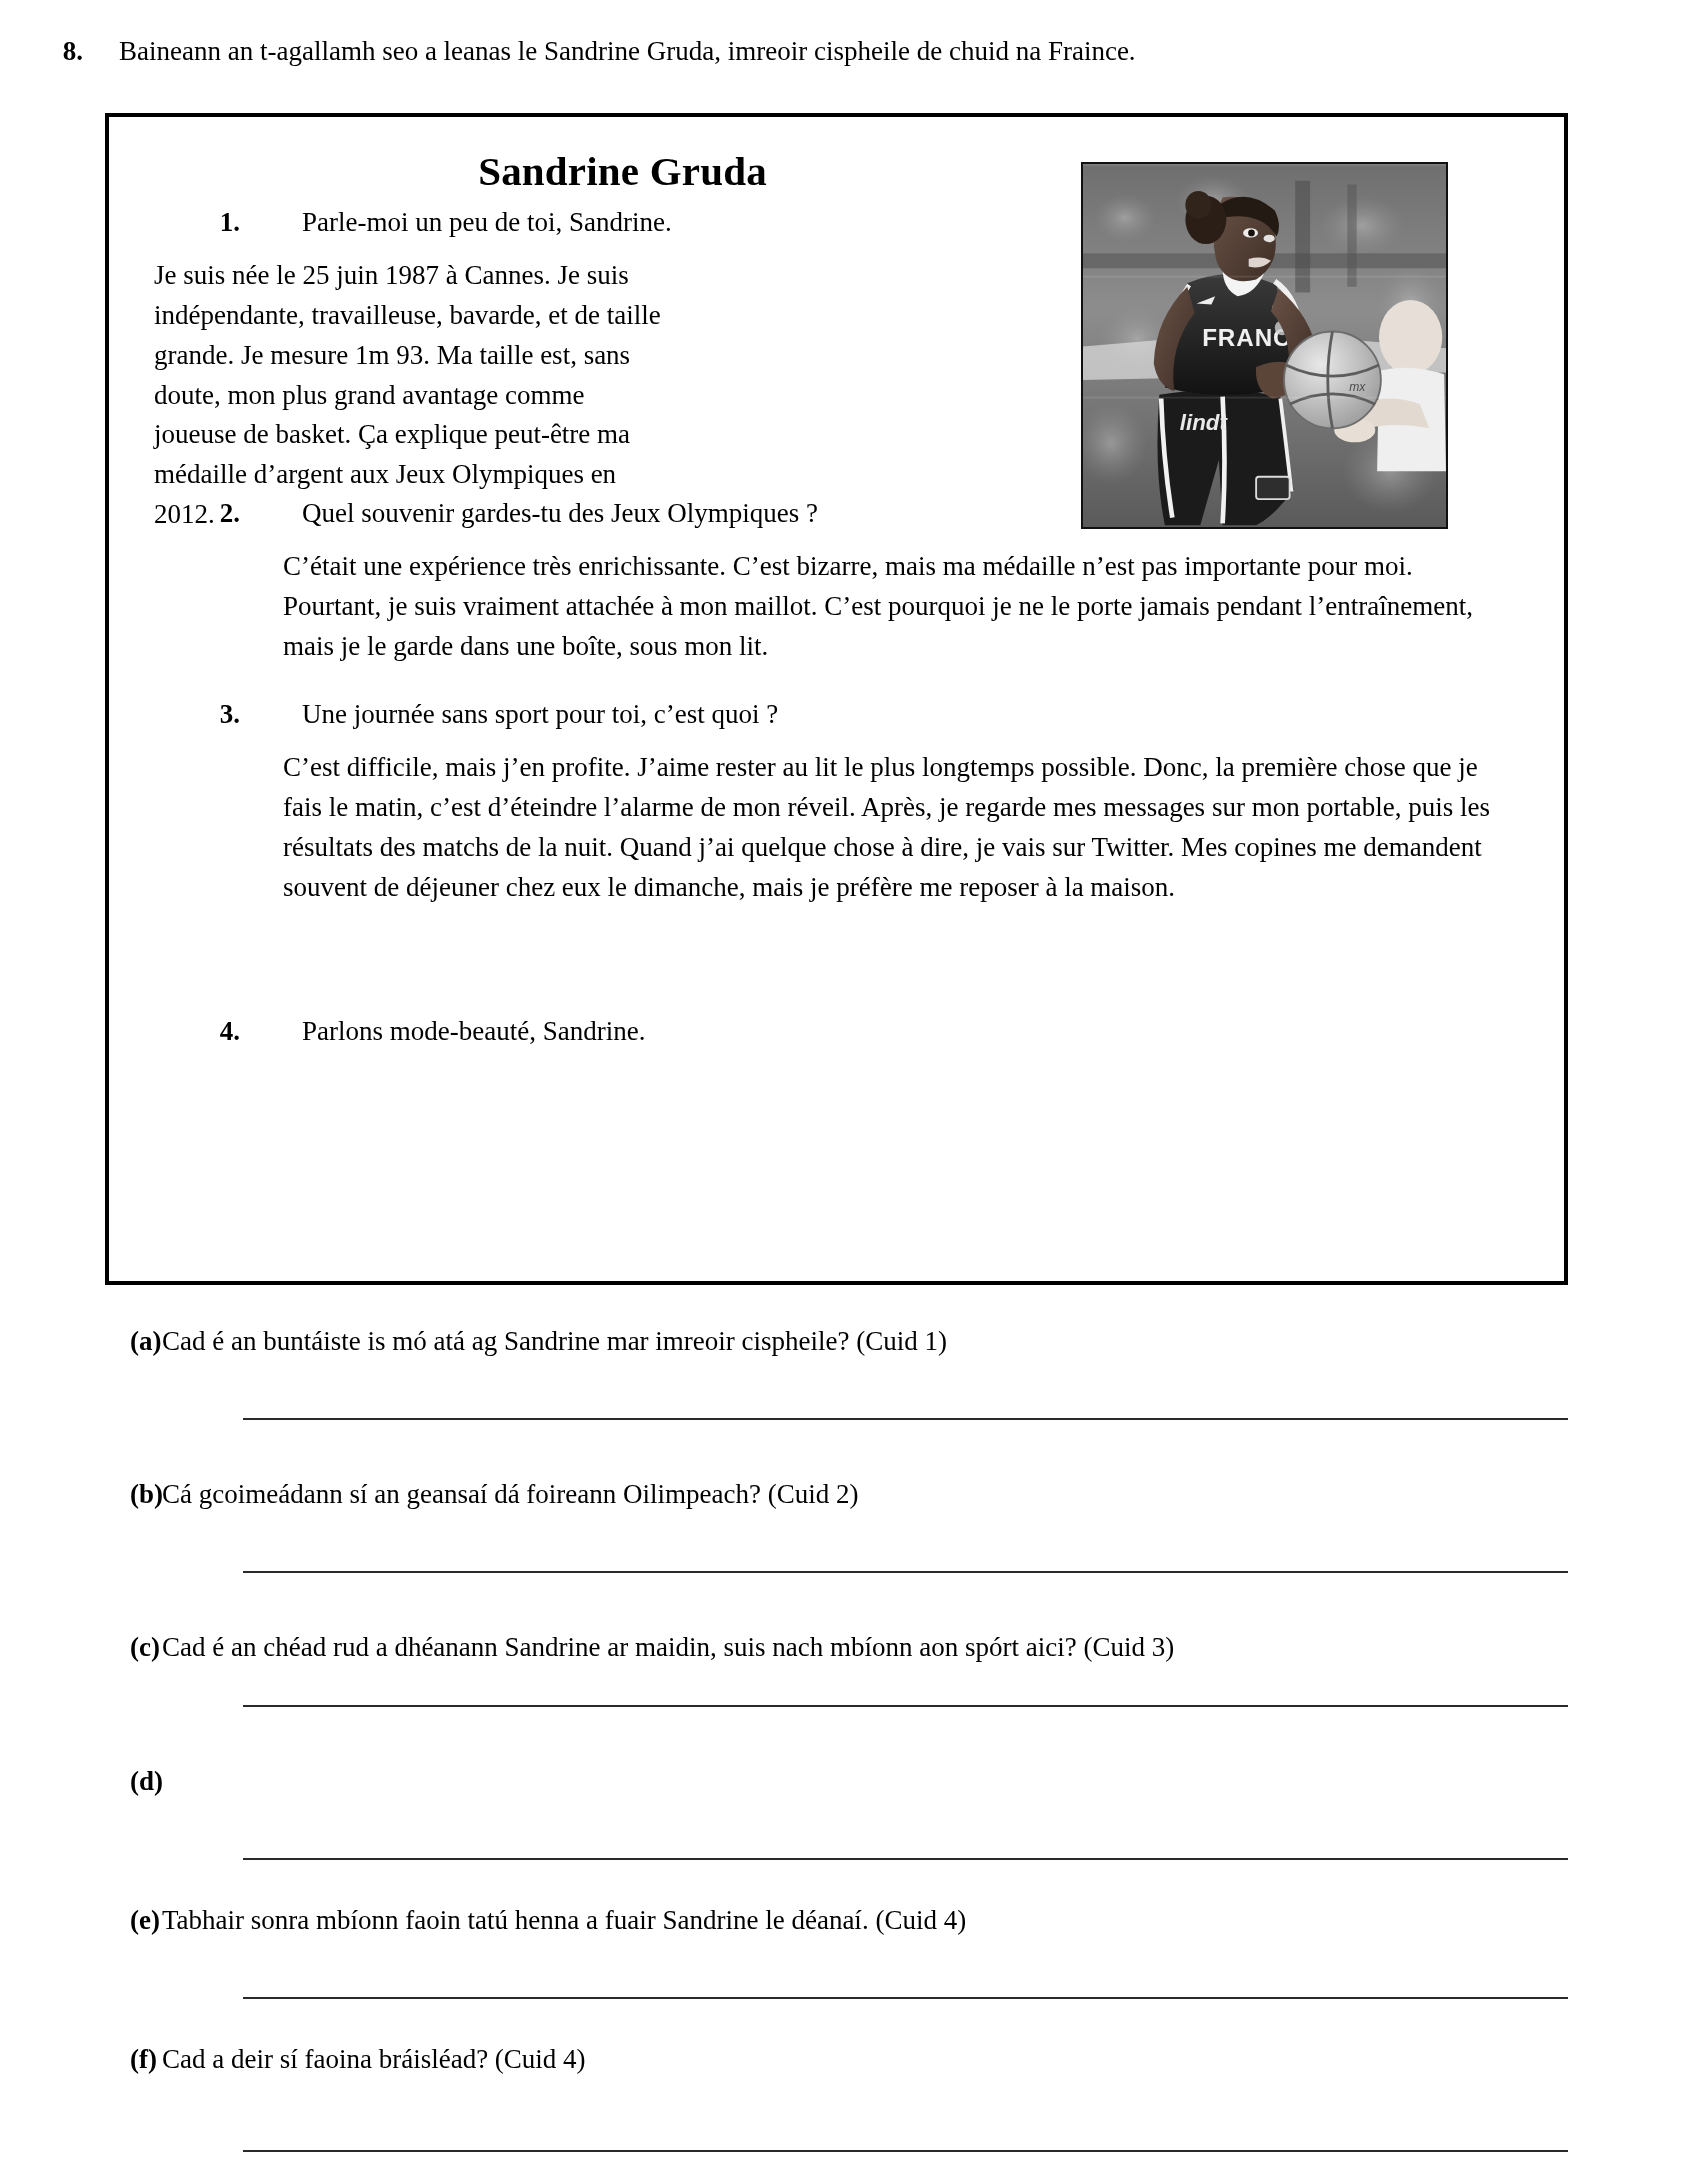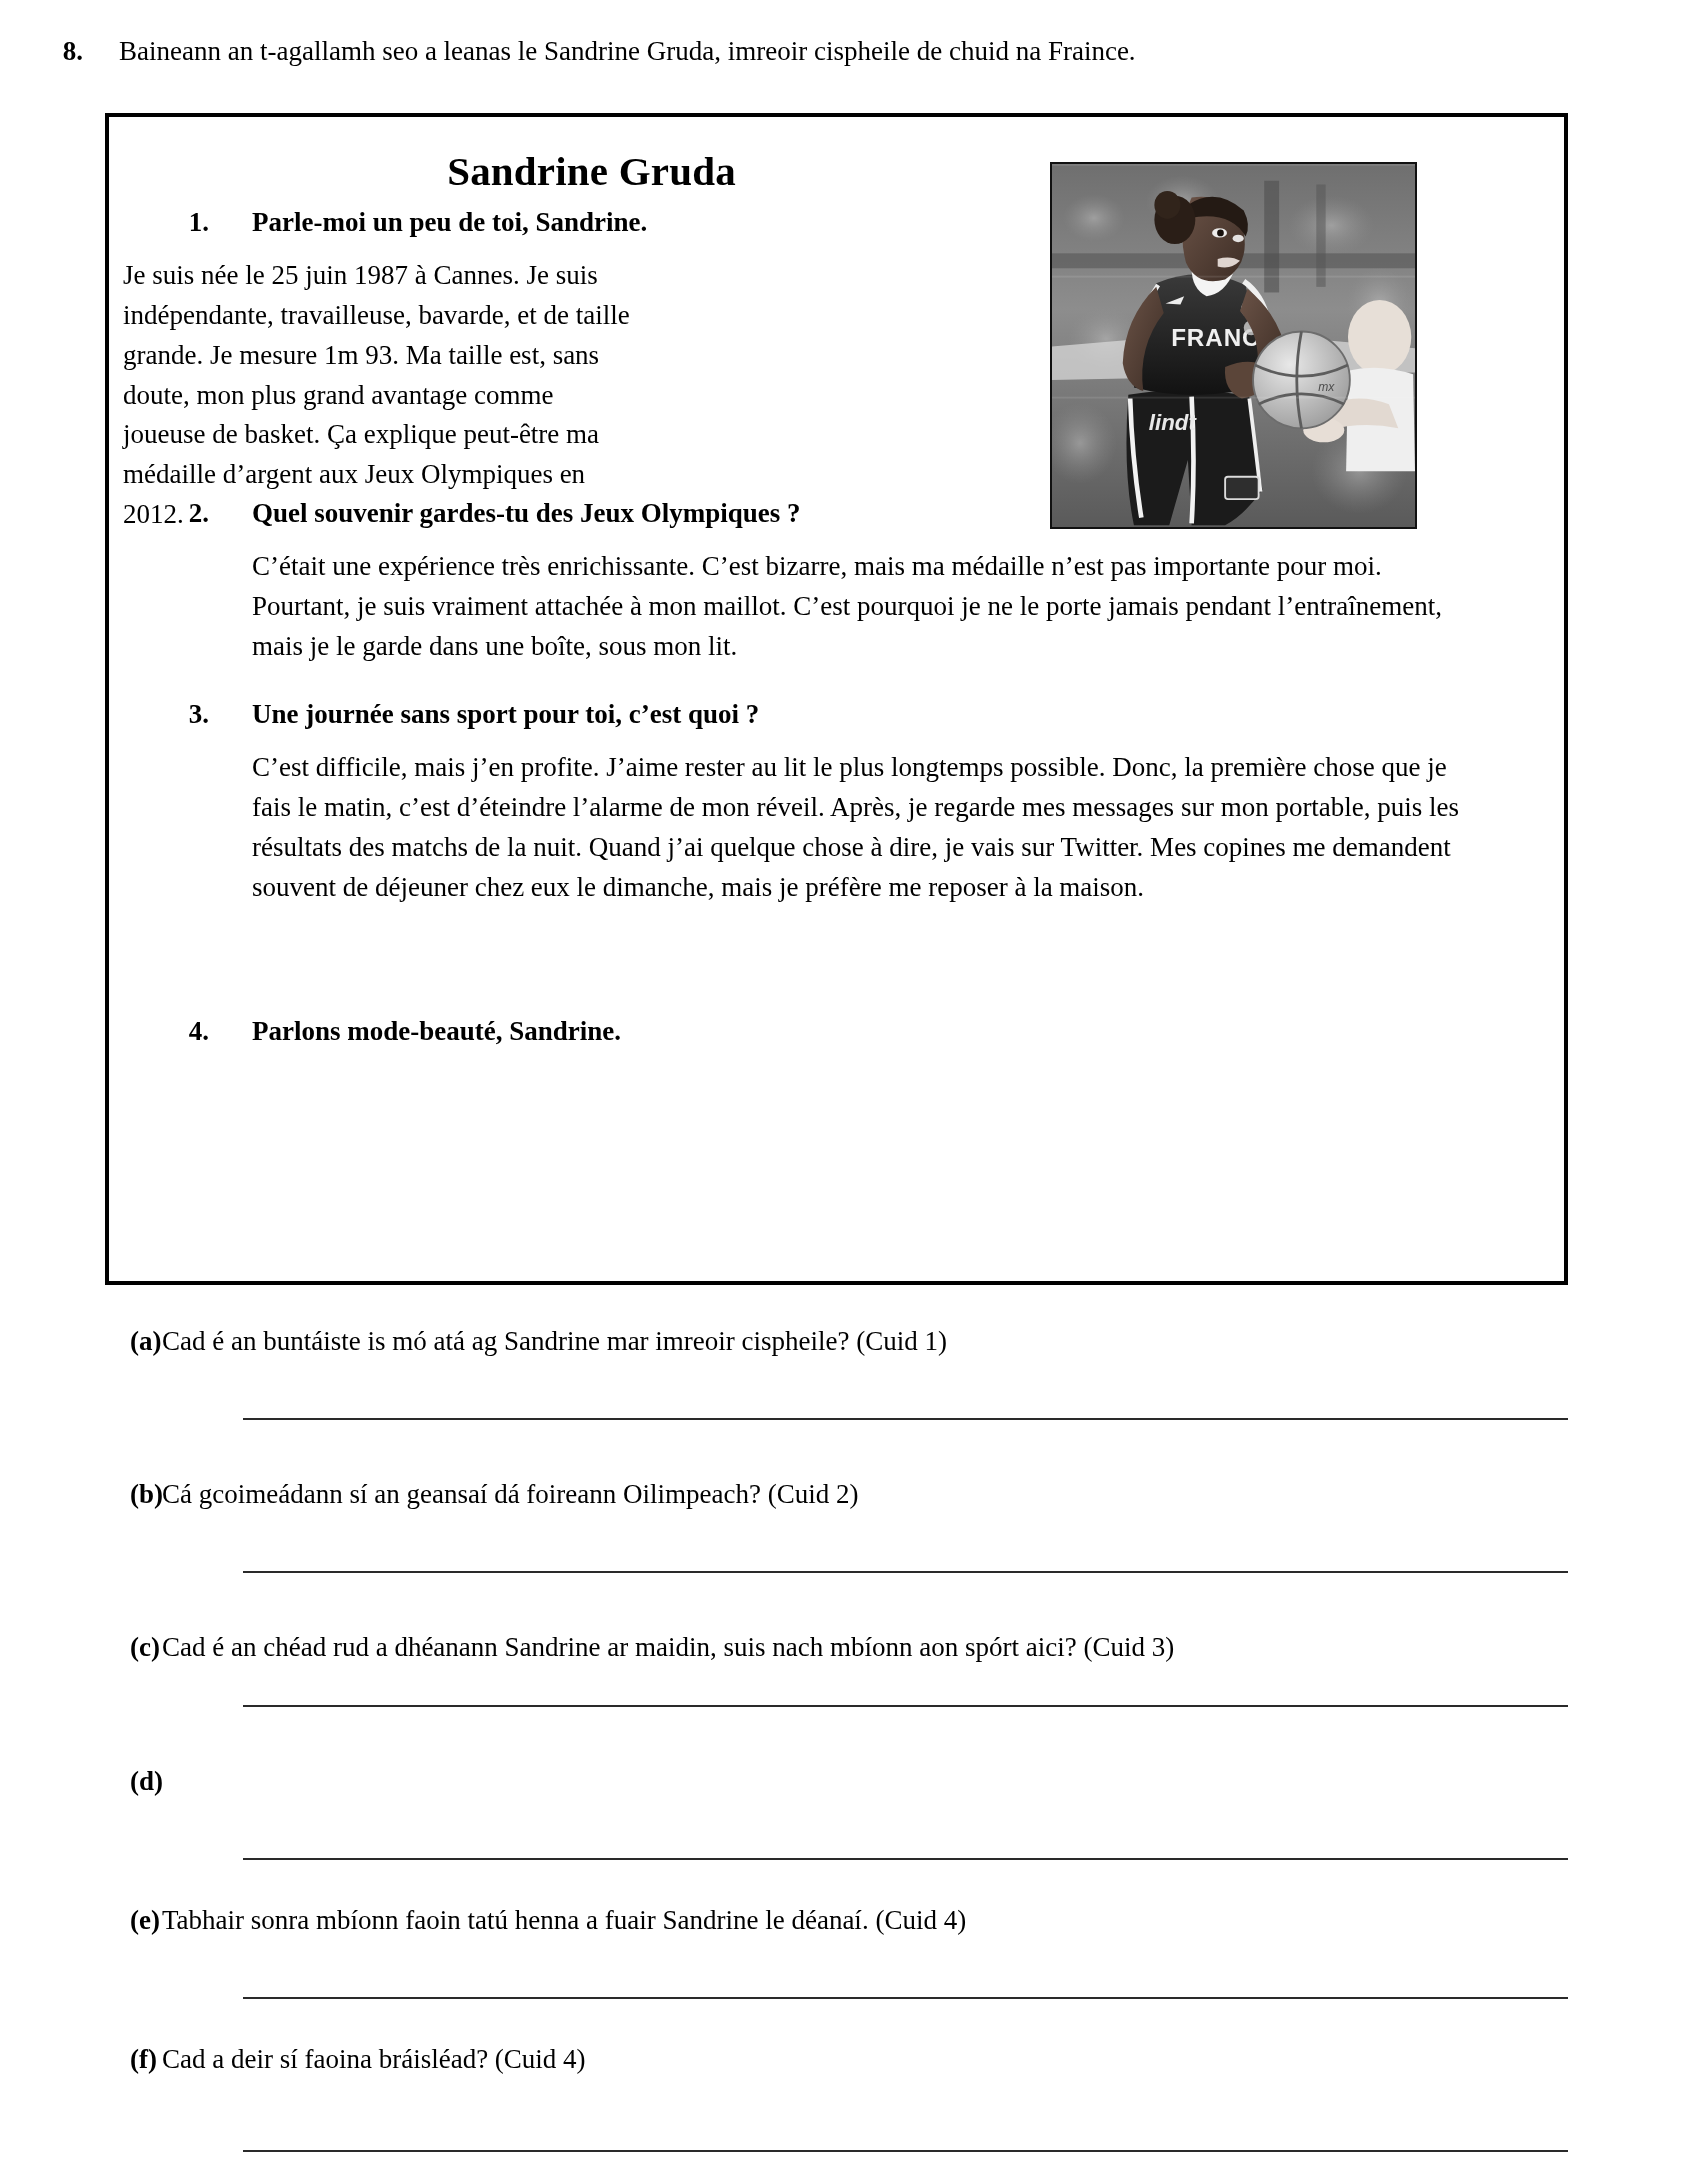--- a/index.html
+++ b/index.html
@@ -43,20 +43,21 @@
   
   .interview-box {
     position: absolute;
     left: 105px;
     top: 113px;
     width: 1463px;
     height: 1172px;
     border: 4.6px solid #000000;
     box-sizing: border-box;
     background: #ffffff;
+    padding-left: 31px;
   }
   .box-inner {
     position: relative;
     width: 100%;
     height: 100%;
   }
 
   .article-title {
     position: absolute;
     left: 0;
@@ -99,22 +100,22 @@
     align-items: flex-start;
   }
   .qa-num {
     width: 100px;
     text-align: right;
     font-weight: bold;
     font-size: 27px;
     line-height: 1.25;
   }
   .qa-question {
-    margin-left: 43px;
-    font-weight: bold;
+    margin-left: 62px;
+    font-weight: normal;
     font-size: 27px;
     line-height: 1.25;
   }
   .qa-answer {
     margin-left: 143px;
     margin-top: 16.7px;
     font-size: 27px;
     line-height: 1.47;
     text-align: left;
   }

